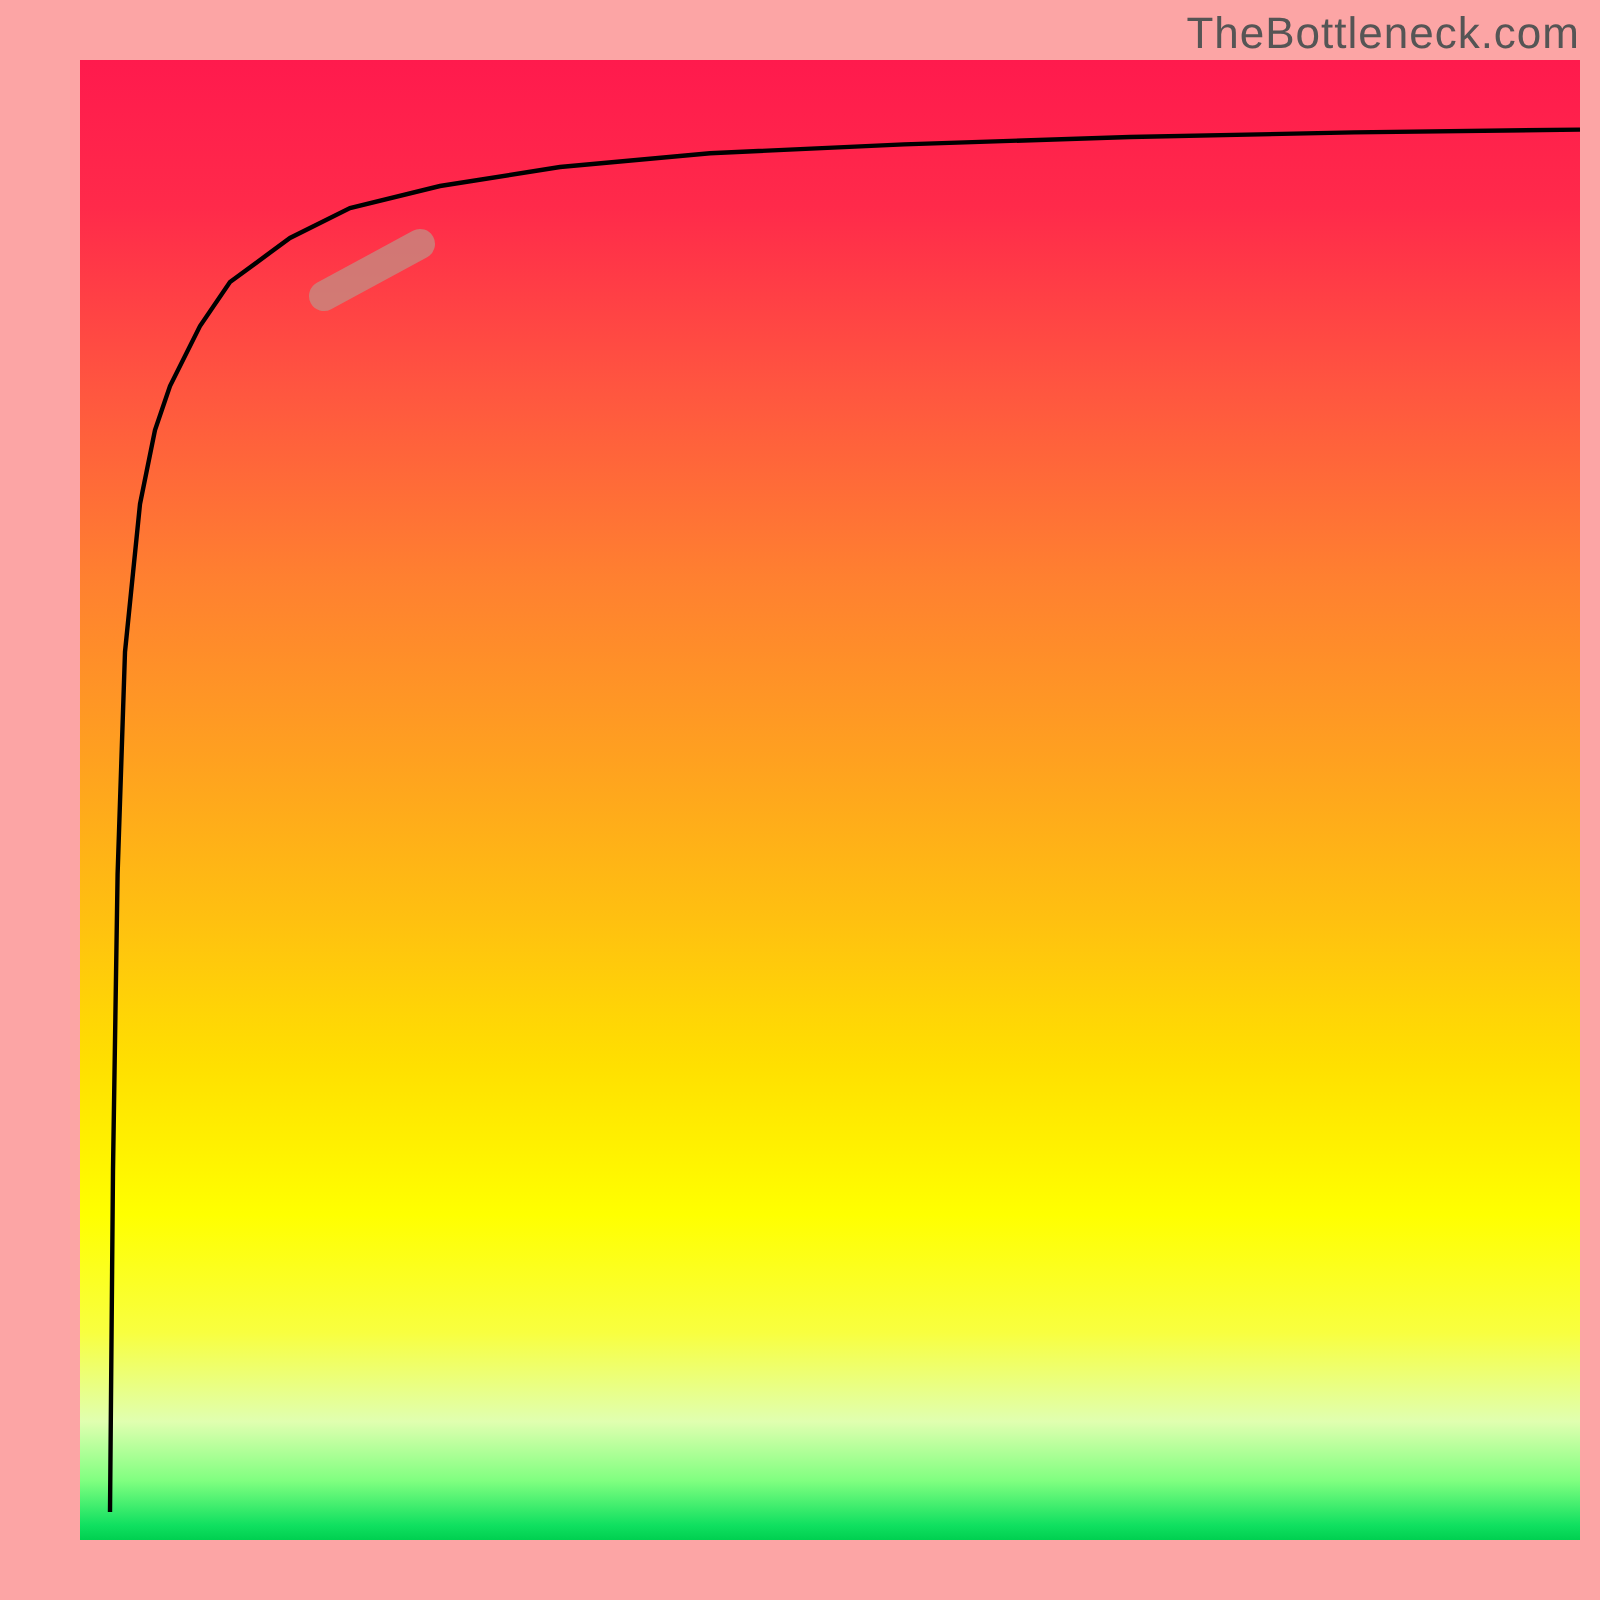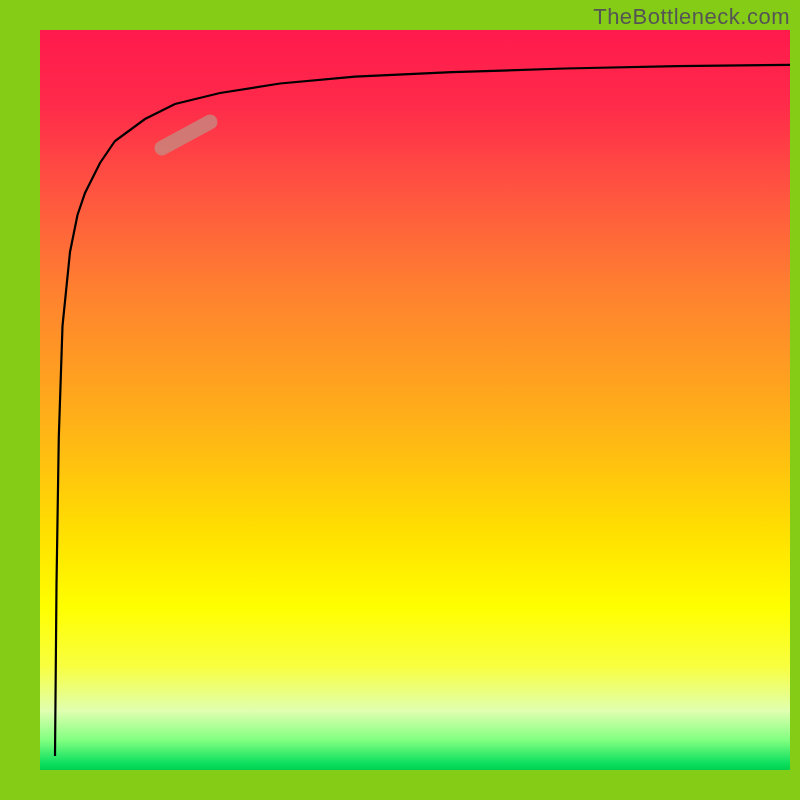--- a/index.html
+++ b/index.html
@@ -8,21 +8,21 @@
     width: 800px;
     height: 800px;
     overflow: hidden;
     background: #000;
     font-family: Arial, Helvetica, sans-serif;
   }
   .container {
     position: relative;
     width: 800px;
     height: 800px;
-    background: #84cc16;
+    background: #fca5a5;
   }
   .plot-area {
     position: absolute;
     left: 40px;
     top: 30px;
     width: 750px;
     height: 740px;
     background: linear-gradient(to bottom,
       #ff1a4d 0%,
       #ff2a4a 10%,

